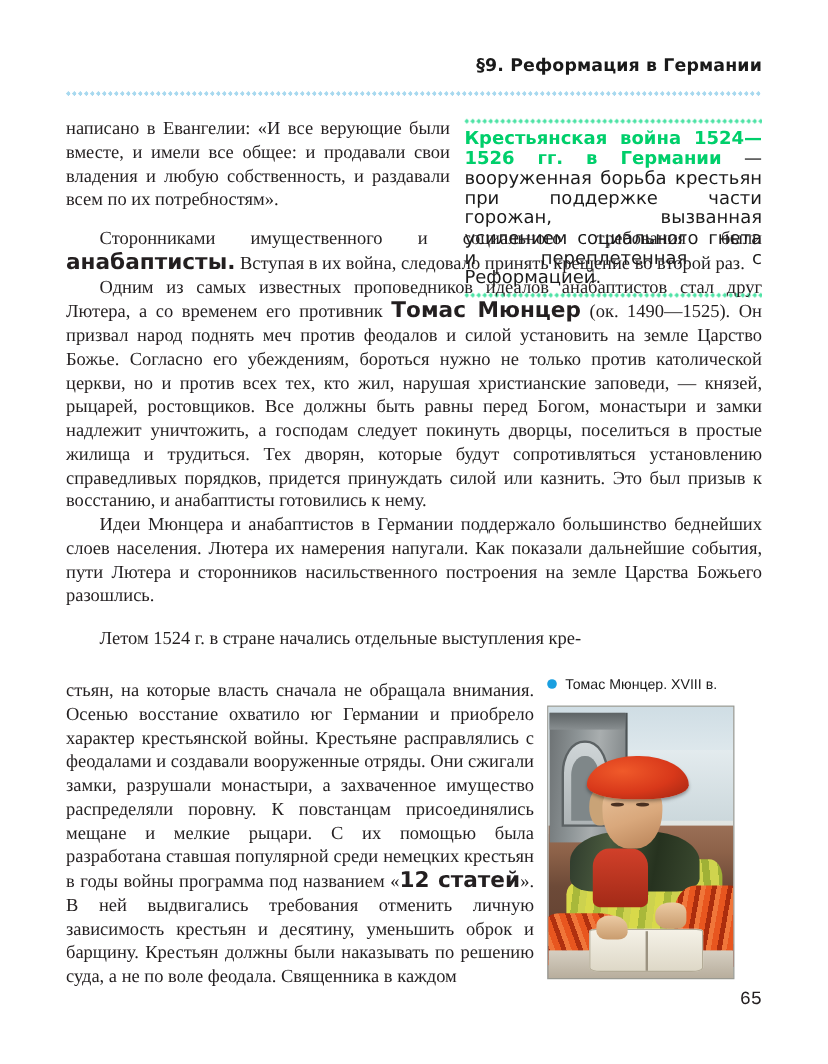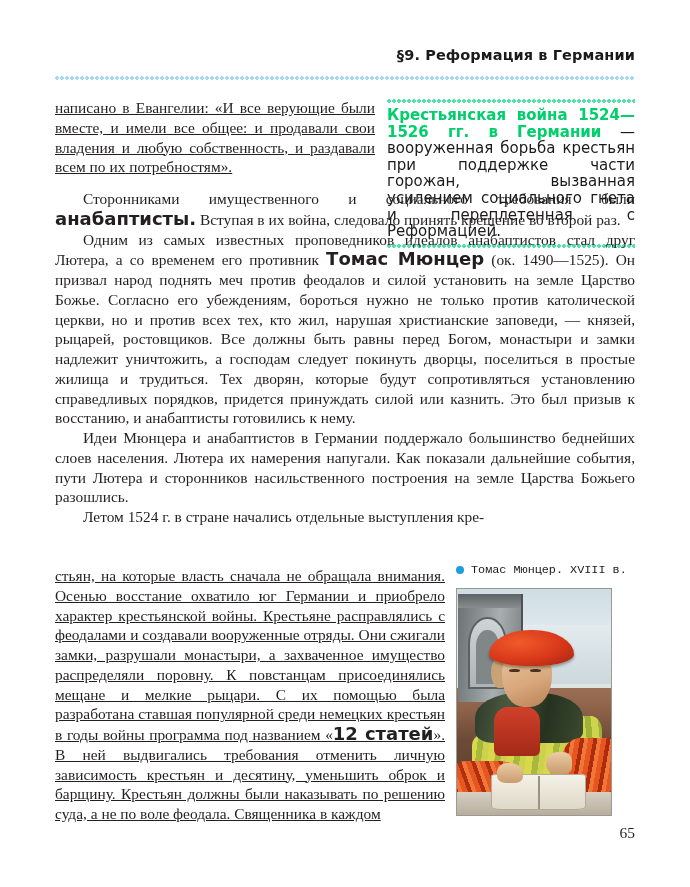--- a/index.html
+++ b/index.html
@@ -76,21 +76,21 @@
 
   
   .col-narrow, .col-wide, .col-full {
     position: absolute;
     font-size: 15.4px;
     line-height: 19.75px;
     text-align: justify;
     text-align-last: left;
     color: #231f20;
   }
-  .col-narrow { left: 55px; width: 320px; text-decoration: underline; }
+  .col-narrow { left: 55px; width: 320px; }
   .col-full   { left: 55px; width: 580px; }
 
   b.hl {
     font-family: "DejaVu Sans", sans-serif;
     font-size: 18px;
     font-weight: bold;
     color: #231f20;
   }
 
   .indent { text-indent: 28px; }
@@ -102,21 +102,21 @@
   #blk-6 { top: 594px; }
 
   
   .figure {
     position: absolute;
     left: 456px;
     top: 563px;
     width: 180px;
   }
   .fig-caption {
-    font-family: Liberation Mono, monospace;
+    font-family: Liberation Sans, sans-serif;
     font-size: 11.8px;
     color: #1a1a1a;
     display: flex;
     align-items: center;
     gap: 7px;
     margin-bottom: 11px;
     white-space: nowrap;
   }
   .bullet-dot {
     width: 8px;
@@ -250,21 +250,21 @@
     position: absolute; left: 58%; bottom: 18%; width: 17%; height: 10%;
     background: linear-gradient(#eccba4, #c99c6e);
     border-radius: 46% 36% 30% 40%;
   }
 
   
   .page-number {
     position: absolute;
     right: 55px;
     top: 824px;
-    font-family: Liberation Serif, serif;
+    font-family: Liberation Mono, monospace;
     font-size: 15.5px;
     color: #231f20;
   }
 </style>
 </head>
 <body>
 
 <div class="page-header">
   <span class="title">§9. Реформация в Германии</span>
 </div>
@@ -289,21 +289,21 @@
 <div class="col-full" id="blk-3" style="top:189px;">
   <div style="text-indent:28px;">
     <span>Сторонниками имущественного и социального требования были </span><b class="hl">анабаптисты.</b><span> Вступая в их война, следовало принять крещение во второй раз.</span>
   </div>
   <div style="text-indent:28px;">
     <span>Одним из самых известных проповедников идеалов анабаптистов стал друг Лютера, а со временем его противник </span><b class="hl">Томас Мюнцер</b><span> (ок. 1490—1525). Он призвал народ поднять меч против феодалов и силой установить на земле Царство Божье. Согласно его убеждениям, бороться нужно не только против католической церкви, но и против всех тех, кто жил, нарушая христианские заповеди, — князей, рыцарей, ростовщиков. Все должны быть равны перед Богом, монастыри и замки надлежит уничтожить, а господам следует покинуть дворцы, поселиться в простые жилища и трудиться. Тех дворян, которые будут сопротивляться установлению справедливых порядков, придется принуждать силой или казнить. Это был призыв к восстанию, и анабаптисты готовились к нему.</span>
   </div>
   <div style="text-indent:28px;">
     <span>Идеи Мюнцера и анабаптистов в Германии поддержало большинство беднейших слоев населения. Лютера их намерения напугали. Как показали дальнейшие события, пути Лютера и сторонников насильственного построения на земле Царства Божьего разошлись.</span>
   </div>
-  <div style="text-indent:28px;">
+  <div style="text-indent:28px;margin-top:16px;">
     <span>Летом 1524 г. в стране начались отдельные выступления кре-</span>
   </div>
 </div>
 
 <div class="col-narrow" id="blk-6" style="top:566px; width:390px;">
   <span>стьян, на которые власть сначала не обращала внимания. Осенью восстание охватило юг Германии и приобрело характер крестьянской войны. Крестьяне расправлялись с феодалами и создавали вооруженные отряды. Они сжигали замки, разрушали монастыри, а захваченное имущество распределяли поровну. К повстанцам присоединялись мещане и мелкие рыцари. С их помощью была разработана ставшая популярной среди немецких крестьян в годы войны программа под названием «</span><b class="hl">12 статей</b><span>». В ней выдвигались требования отменить личную зависимость крестьян и десятину, уменьшить оброк и барщину. Крестьян должны были наказывать по решению суда, а не по воле феодала. Священника в каждом</span>
 </div>
 
 <div class="figure">
   <div class="fig-caption">

